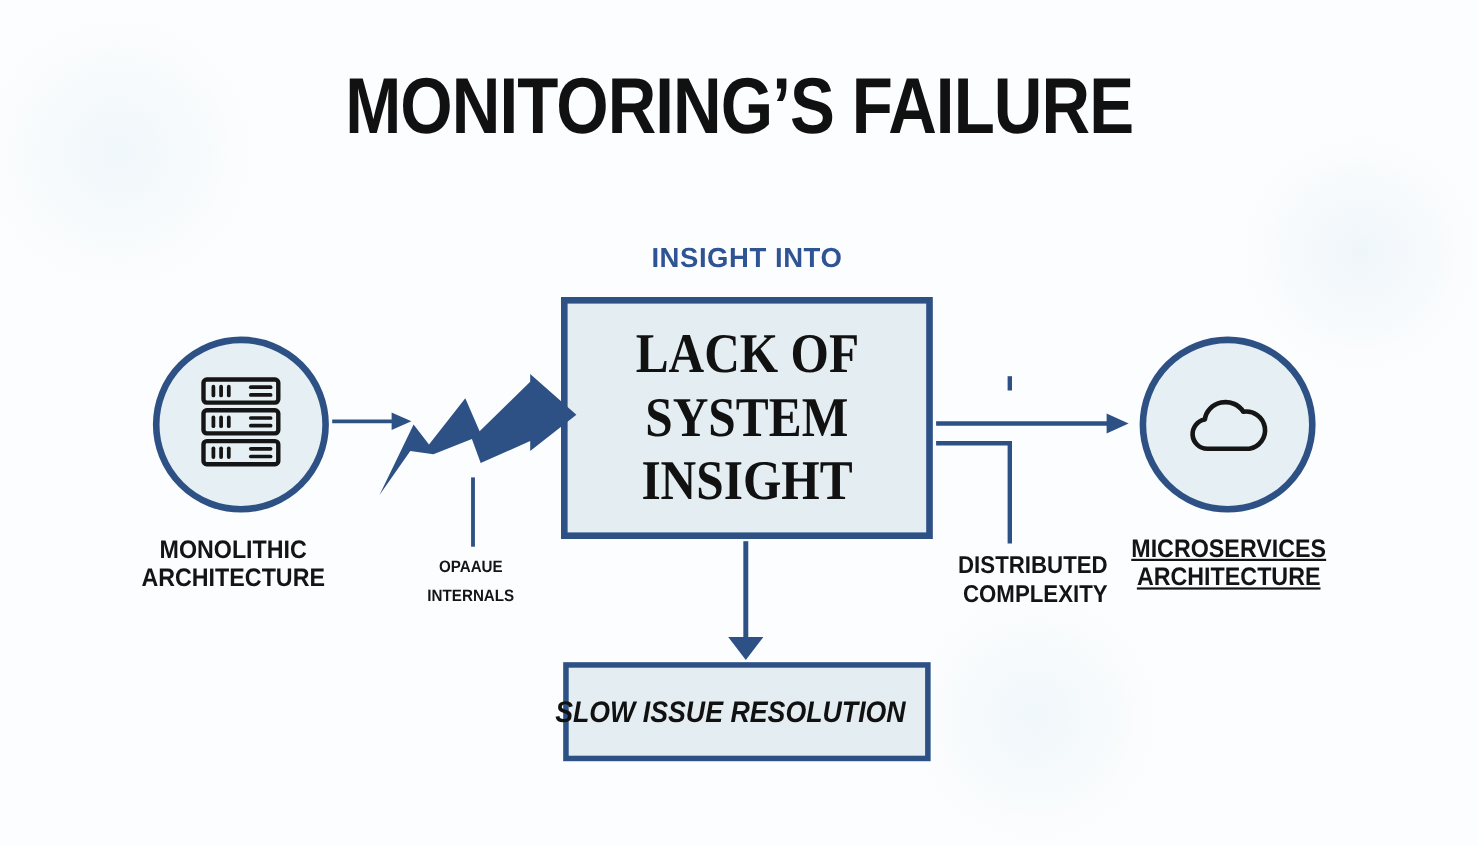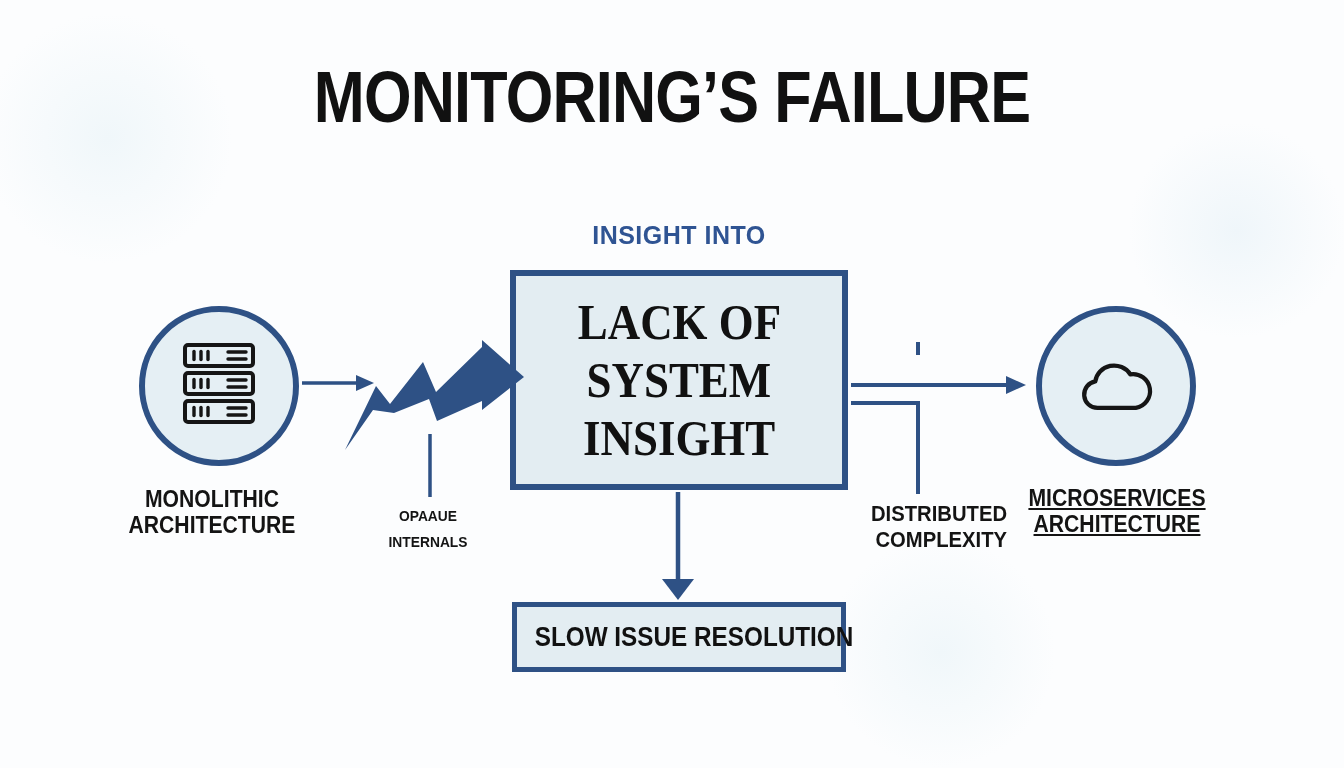--- a/index.html
+++ b/index.html
@@ -80,25 +80,26 @@
     font-size:23px;
   }
   .caption .cap-line{display:block; transform:scaleX(0.92); white-space:nowrap;}
   .monolithic-label{left:92px; width:240px; top:459px;margin-top:27px;}
   .microservices-label{left:997px; width:240px; top:485px;text-decoration:underline;}
   .opaque-label{left:328px; width:200px; top:503px; font-size:15px;}
   .distributed-label{left:815px; width:200px; top:501px; font-size:22px;text-align:right;}
 
   
   .bottom-box{
-    left:512px; top:602px; width:334px; height:70px;
+    left:512px; top:602px; width:334px; height:90px;
     background:var(--box-fill);
     border:5px solid var(--accent-blue);
-    display:flex; align-items:center; justify-content:flex-start;
+    display:flex; align-items:center; justify-content:flex-end;
     z-index:2;
+    font-style:italic;
   }
   .bottom-box .line{
     font-size:27px; font-weight:800; color:#111;
     transform:scaleX(0.9); white-space:nowrap;
   }
 
   
   .arrows-layer{
     left:0; top:0; width:1344px; height:768px;
     z-index:3; pointer-events:none;

